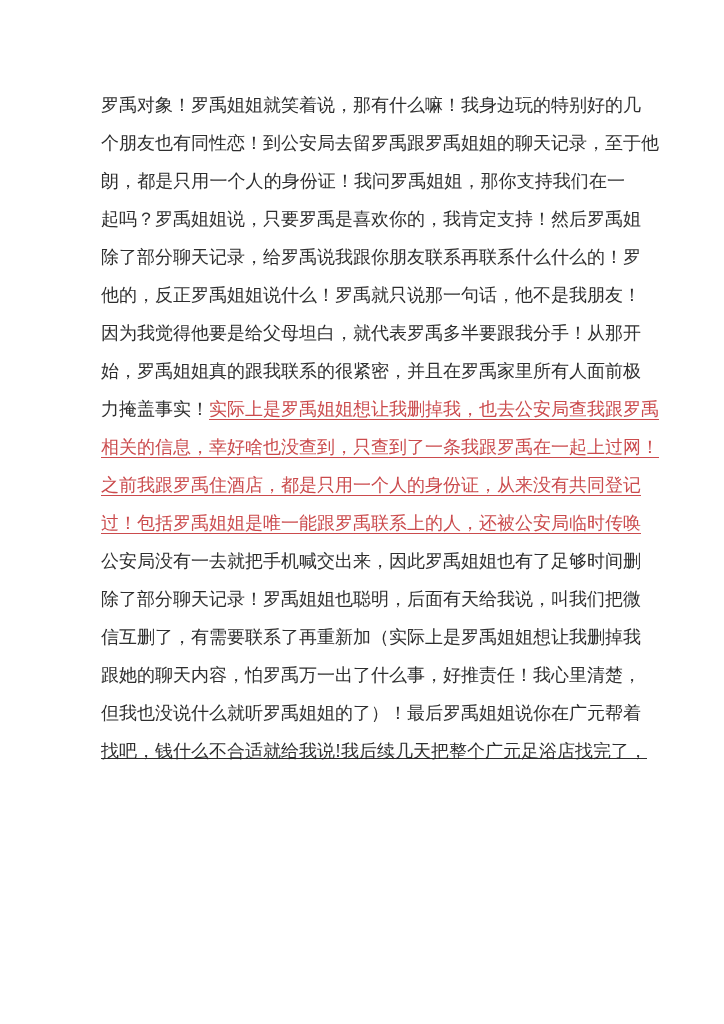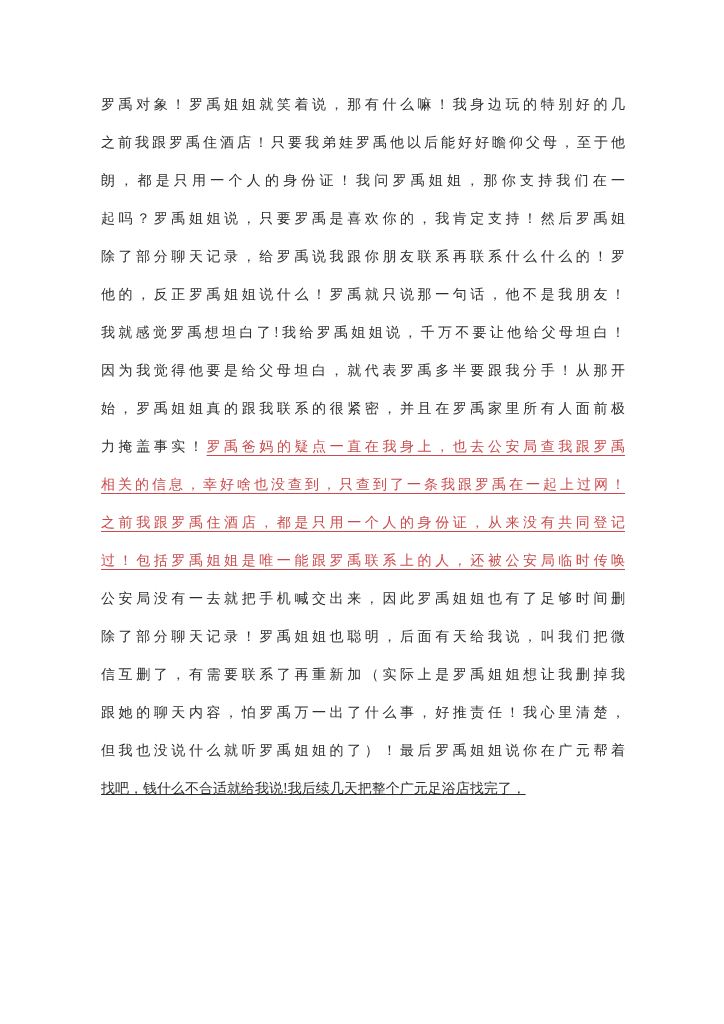--- a/index.html
+++ b/index.html
@@ -15,21 +15,21 @@
     font-family: "Liberation Serif", "DejaVu Serif", serif;
     overflow: hidden;
   }
   .text-block {
     position: absolute;
     left: 101px;
     top: 86px;
     width: 524px;
   }
   .line {
-    font-size: 14px;
+    font-size: 18px;
     line-height: 38px;
     height: 38px;
     text-align: justify;
     text-align-last: justify;
     white-space: nowrap;
     color: var(--text-color, #2e2e2e);
   }
   .line.last {
     text-align-last: left;
     text-decoration: underline;
@@ -44,29 +44,28 @@
     text-decoration-thickness: 1.4px;
     text-underline-offset: 4px;
   }
 </style>
 </head>
 <body>
 
 <div class="page">
   <div class="text-block">
       <div class="line"><span class="normal">罗禹对象！罗禹姐姐就笑着说，那有什么嘛！我身边玩的特别好的几</span></div>
-      <div class="line"><span class="normal">之前我跟罗禹住酒店！只要我弟娃罗禹他以后能好好瞻仰父母，至于他</span></div>
+      <div class="line"><span class="normal">个朋友也有同性恋！到公安局去留罗禹跟罗禹姐姐的聊天记录，至于他</span></div>
       <div class="line"><span class="normal">朗，都是只用一个人的身份证！我问罗禹姐姐，那你支持我们在一</span></div>
       <div class="line"><span class="normal">起吗？罗禹姐姐说，只要罗禹是喜欢你的，我肯定支持！然后罗禹姐</span></div>
       <div class="line"><span class="normal">除了部分聊天记录，给罗禹说我跟你朋友联系再联系什么什么的！罗</span></div>
       <div class="line"><span class="normal">他的，反正罗禹姐姐说什么！罗禹就只说那一句话，他不是我朋友！</span></div>
-      <div class="line"><span class="normal">我就感觉罗禹想坦白了!我给罗禹姐姐说，千万不要让他给父母坦白！</span></div>
       <div class="line"><span class="normal">因为我觉得他要是给父母坦白，就代表罗禹多半要跟我分手！从那开</span></div>
       <div class="line"><span class="normal">始，罗禹姐姐真的跟我联系的很紧密，并且在罗禹家里所有人面前极</span></div>
-      <div class="line"><span class="normal">力掩盖事实！</span><span class="red">罗禹爸妈的疑点一直在我身上，也去公安局查我跟罗禹</span></div>
+      <div class="line"><span class="normal">力掩盖事实！</span><span class="red">实际上是罗禹姐姐想让我删掉我，也去公安局查我跟罗禹</span></div>
       <div class="line"><span class="red">相关的信息，幸好啥也没查到，只查到了一条我跟罗禹在一起上过网！</span></div>
       <div class="line"><span class="red">之前我跟罗禹住酒店，都是只用一个人的身份证，从来没有共同登记</span></div>
       <div class="line"><span class="red">过！包括罗禹姐姐是唯一能跟罗禹联系上的人，还被公安局临时传唤</span></div>
       <div class="line"><span class="normal">公安局没有一去就把手机喊交出来，因此罗禹姐姐也有了足够时间删</span></div>
       <div class="line"><span class="normal">除了部分聊天记录！罗禹姐姐也聪明，后面有天给我说，叫我们把微</span></div>
       <div class="line"><span class="normal">信互删了，有需要联系了再重新加（实际上是罗禹姐姐想让我删掉我</span></div>
       <div class="line"><span class="normal">跟她的聊天内容，怕罗禹万一出了什么事，好推责任！我心里清楚，</span></div>
       <div class="line"><span class="normal">但我也没说什么就听罗禹姐姐的了）！最后罗禹姐姐说你在广元帮着</span></div>
       <div class="line last"><span class="normal">找吧，钱什么不合适就给我说!我后续几天把整个广元足浴店找完了，</span></div>
     </div>

